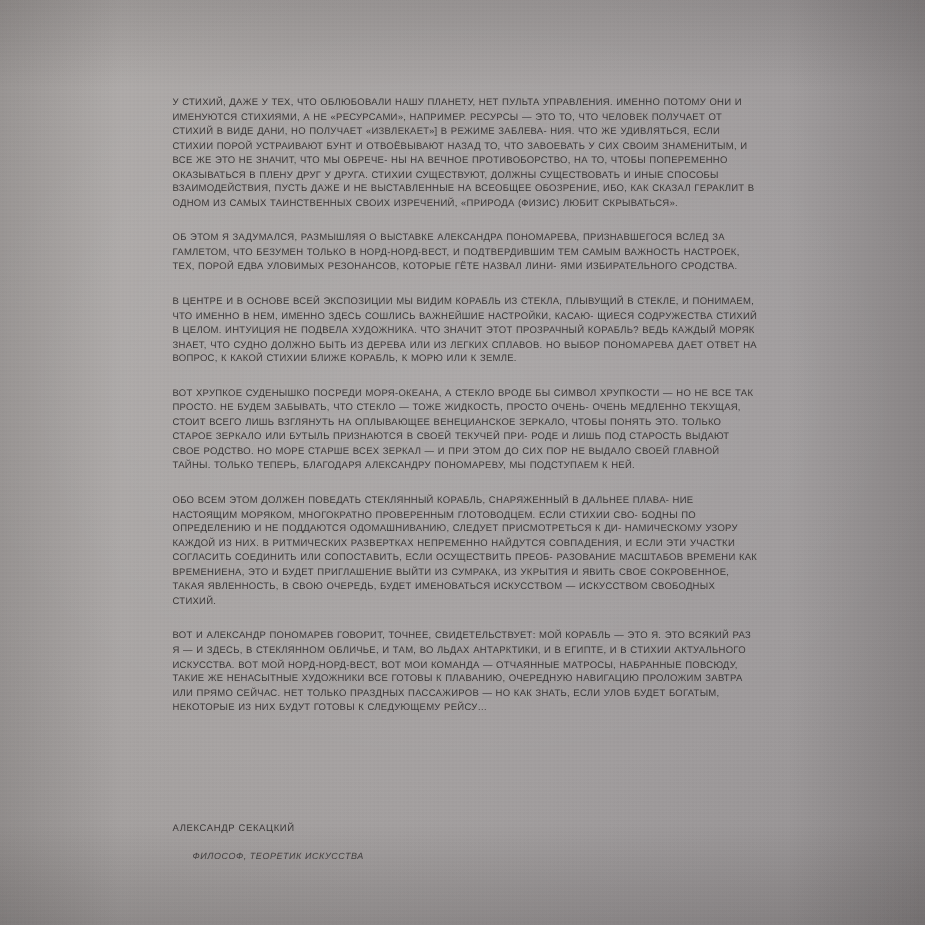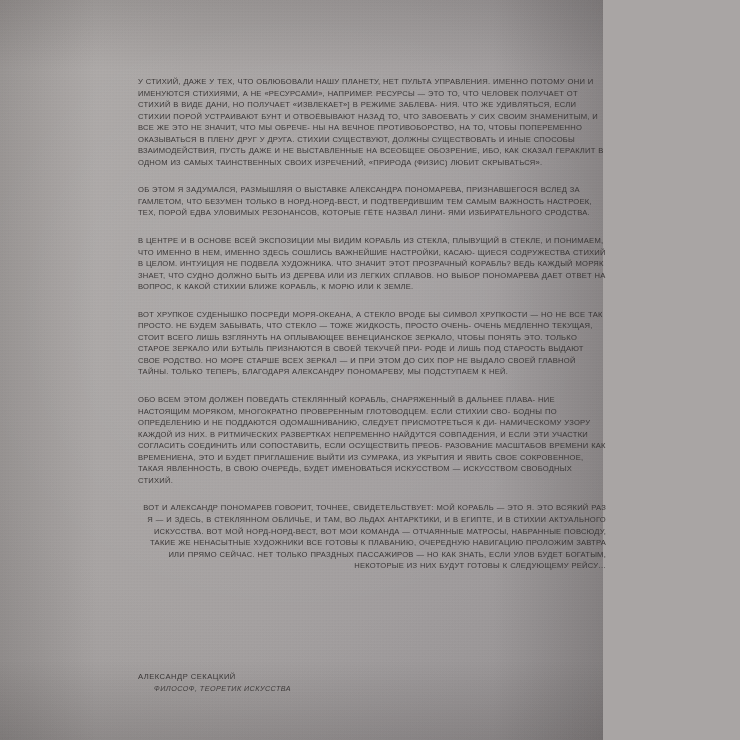--- a/index.html
+++ b/index.html
@@ -9,21 +9,21 @@
   body {
     width: 740px;
     height: 740px;
     overflow: hidden;
     font-family: "Liberation Sans", sans-serif;
     background: #a9a5a4;
   }
   
   .panel {
     position: relative;
-    width: 603px;
+    width: 740px;
     height: 740px;
     box-sizing: border-box;
     background:
       radial-gradient(130% 95% at 48% 42%, rgba(255,255,255,0.10) 0%, rgba(255,255,255,0.02) 45%, rgba(0,0,0,0.06) 78%, rgba(0,0,0,0.16) 100%),
       linear-gradient(104deg, #b2aeac 0%, #a8a4a3 26%, #a4a0a0 52%, #9f9b9c 74%, #9b9798 100%);
   }
   .grain {
     position: absolute;
     inset: 0;
     pointer-events: none;
@@ -70,38 +70,37 @@
     line-height: 11.55px;
     letter-spacing: 0.22px;
     text-transform: uppercase;
     color: #2f2c2c;
     text-align: left;
     word-spacing: 0.4px;
     opacity: 0.92;
   }
   p.para:last-of-type {
     margin-bottom: 0;
-    text-align: right;
   }
   .signature {
     position: absolute;
     left: 138px;
-    top: 671px;
+    top: 657px;
     width: 300px;
   }
   .sig-name {
     font-size: 7.6px;
     line-height: 11.4px;
     letter-spacing: 0.5px;
     text-transform: uppercase;
     color: #302d2d;
     opacity: 0.93;
   }
   .sig-role {
-    margin-top: 1px;
+    margin-top: 11px;
     padding-left: 16px;
     font-size: 7.2px;
     line-height: 11px;
     letter-spacing: 0.45px;
     text-transform: uppercase;
     font-style: italic;
     color: #343131;
     opacity: 0.9;
   }
 </style>

